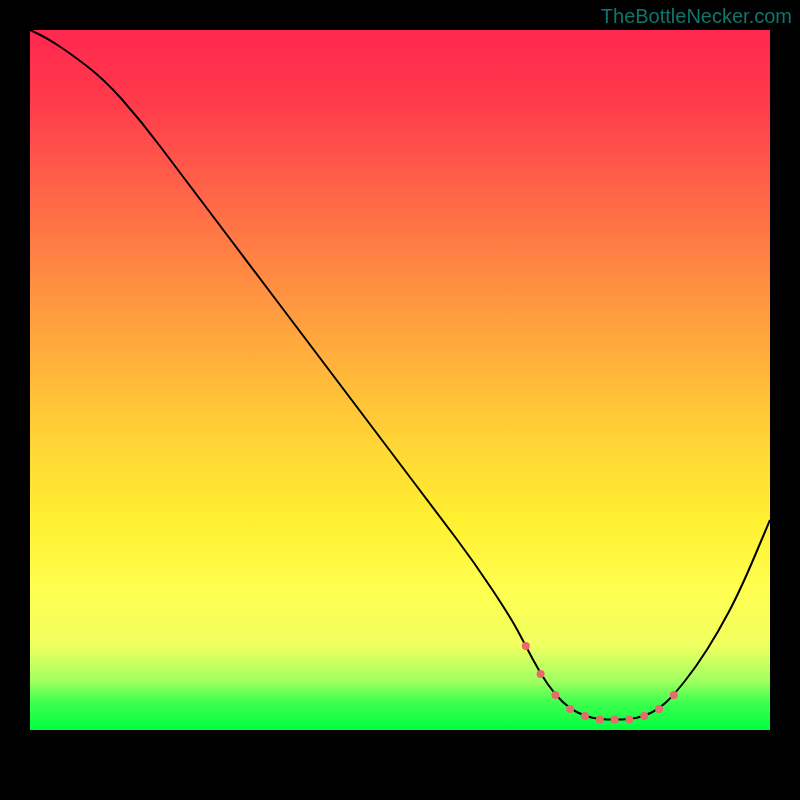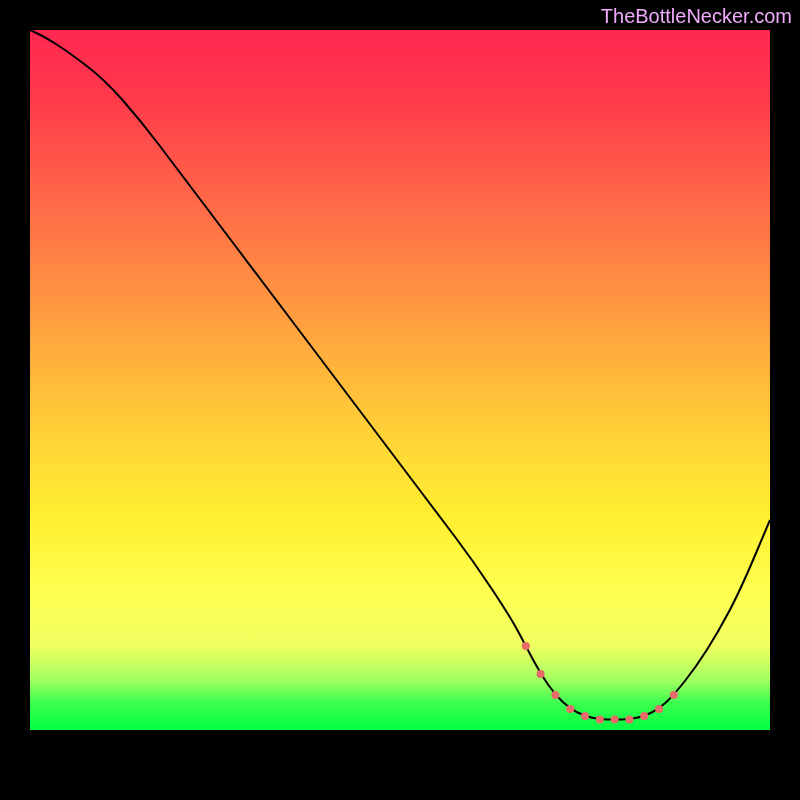--- a/index.html
+++ b/index.html
@@ -11,21 +11,21 @@
     width: 800px;
     height: 800px;
     background: #000;
     font-family: Arial, sans-serif;
     position: relative;
   }
   .watermark {
     position: absolute;
     top: 5px;
     right: 8px;
-    color: #f0abfc;
+    color: #0f766e;
     font-size: 20px;
     font-weight: normal;
     z-index: 10;
   }
   .chart-container {
     position: absolute;
     top: 30px;
     left: 30px;
     width: 740px;
     height: 740px;

